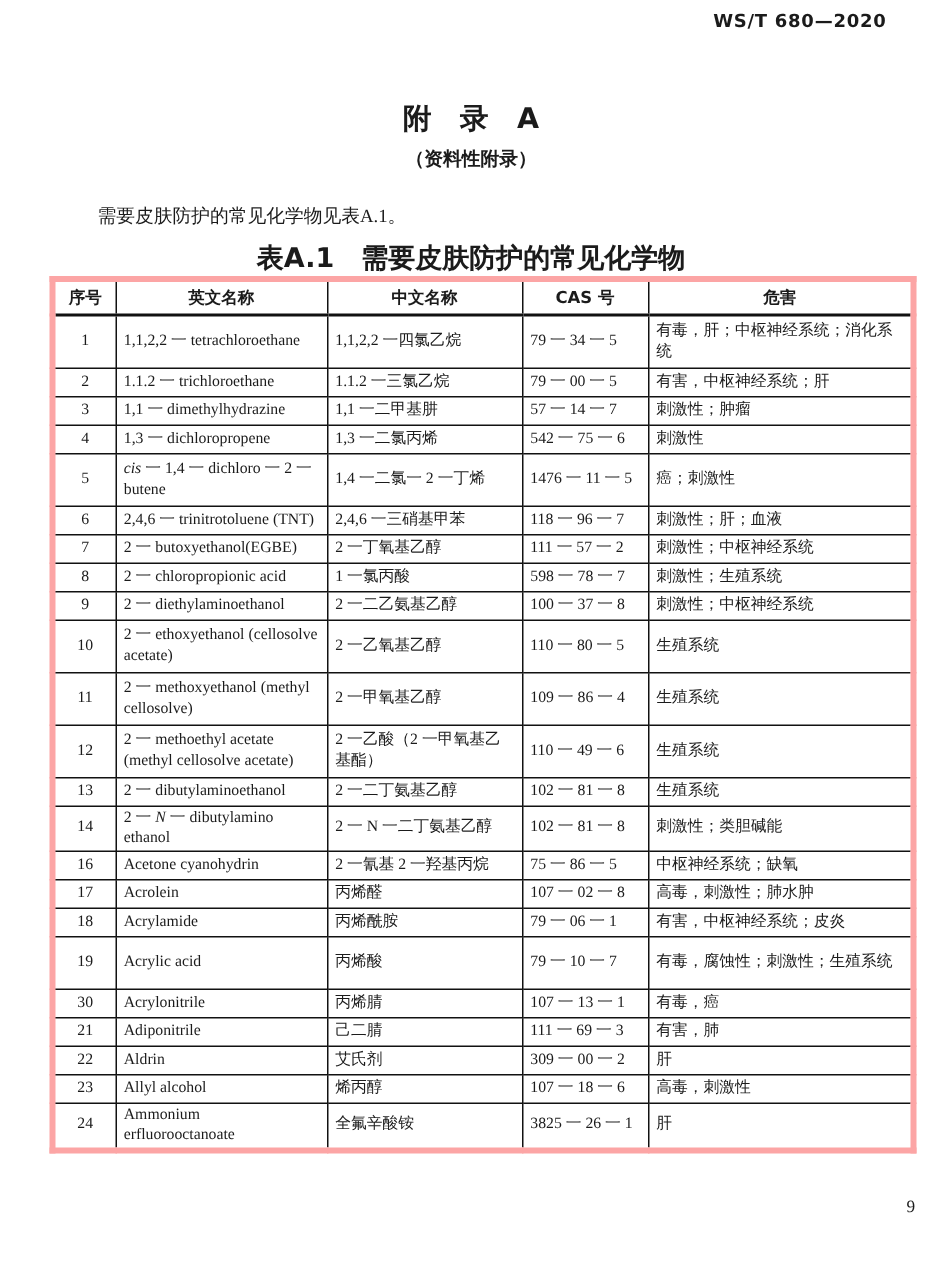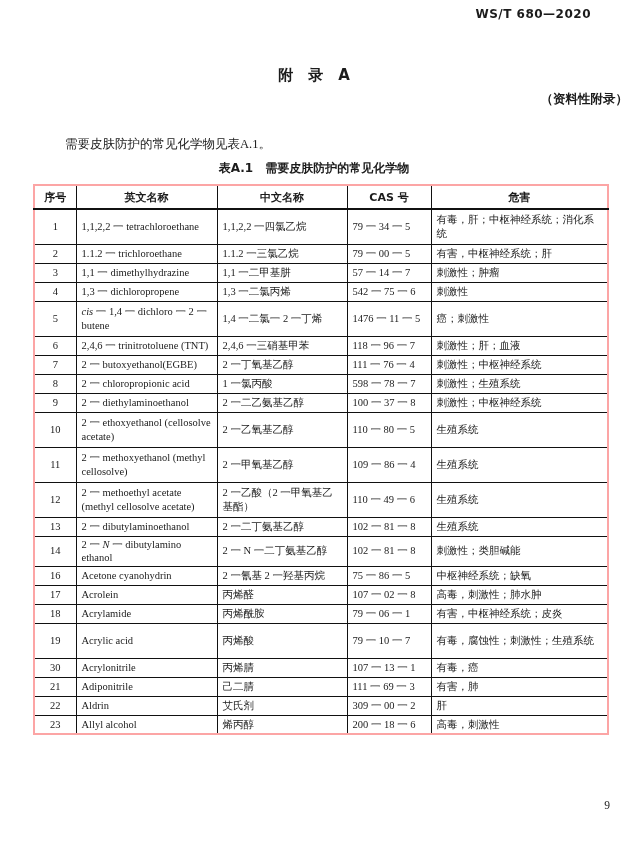--- a/index.html
+++ b/index.html
@@ -15,39 +15,39 @@
     position: absolute; top: 7px; right: 37px;
     font-family: "DejaVu Sans", "Liberation Sans", sans-serif;
     font-weight: bold; font-size: 12px; letter-spacing: 0.5px;
   }
   .titles {
     position: absolute; top: 66px; left: 0; right: 0;
     text-align: center;
     font-family: "DejaVu Sans", "Liberation Sans", sans-serif;
     font-weight: bold;
   }
-  .titles .t1 { font-size: 15px; margin-bottom: 6px; }
-  .titles .t2 { font-size: 12.5px; margin-bottom: 4px; text-align: right; }
+  .titles .t1 { font-size: 19px; margin-bottom: 6px; }
+  .titles .t2 { font-size: 12.5px; margin-bottom: 4px; }
   .titles .t3 { font-size: 12.5px; }
   .intro {
     position: absolute; top: 136px; left: 65px;
     font-size: 12.5px;
   }
   .table-caption {
     position: absolute; top: 160px; left: 0; right: 0;
     text-align: center;
     font-family: "DejaVu Sans", "Liberation Sans", sans-serif;
-    font-weight: bold; font-size: 12px;
+    font-weight: bold; font-size: 18px;
   }
   table.chem {
     position: absolute; top: 184px; left: 33px;
     width: 574px;
     border-collapse: collapse;
     table-layout: fixed;
-    border: 2px solid #fca5a5;
+    border: 4px solid #fca5a5;
   }
   table.chem col.c-no  { width: 42px; }
   table.chem col.c-en  { width: 141px; }
   table.chem col.c-zh  { width: 130px; }
   table.chem col.c-cas { width: 84px; }
   table.chem col.c-hz  { width: 177px; }
   table.chem th {
     border: 1px solid #111;
     border-bottom: 2px solid #111;
     height: 24px;
@@ -143,21 +143,21 @@
         <td>6</td>
         <td>2,4,6 一 trinitrotoluene (TNT)</td>
         <td>2,4,6 一三硝基甲苯</td>
         <td>118 一 96 一 7</td>
         <td>刺激性；肝；血液</td>
       </tr>
       <tr>
         <td>7</td>
         <td>2 一 butoxyethanol(EGBE)</td>
         <td>2 一丁氧基乙醇</td>
-        <td>111 一 76 一 4</td>
+        <td>111 一 57 一 2</td>
         <td>刺激性；中枢神经系统</td>
       </tr>
       <tr>
         <td>8</td>
         <td>2 一 chloropropionic acid</td>
         <td>1 一氯丙酸</td>
         <td>598 一 78 一 7</td>
         <td>刺激性；生殖系统</td>
       </tr>
       <tr>
@@ -248,19 +248,26 @@
         <td>22</td>
         <td>Aldrin</td>
         <td>艾氏剂</td>
         <td>309 一 00 一 2</td>
         <td>肝</td>
       </tr>
       <tr>
         <td>23</td>
         <td>Allyl alcohol</td>
         <td>烯丙醇</td>
-        <td>200 一 18 一 6</td>
+        <td>107 一 18 一 6</td>
         <td>高毒，刺激性</td>
+      </tr>
+      <tr>
+        <td>24</td>
+        <td>Ammonium erfluorooctanoate</td>
+        <td>全氟辛酸铵</td>
+        <td>3825 一 26 一 1</td>
+        <td>肝</td>
       </tr>
     </tbody>
 </table>
 
 <div class="page-number">9</div>
 
 </body></html>

